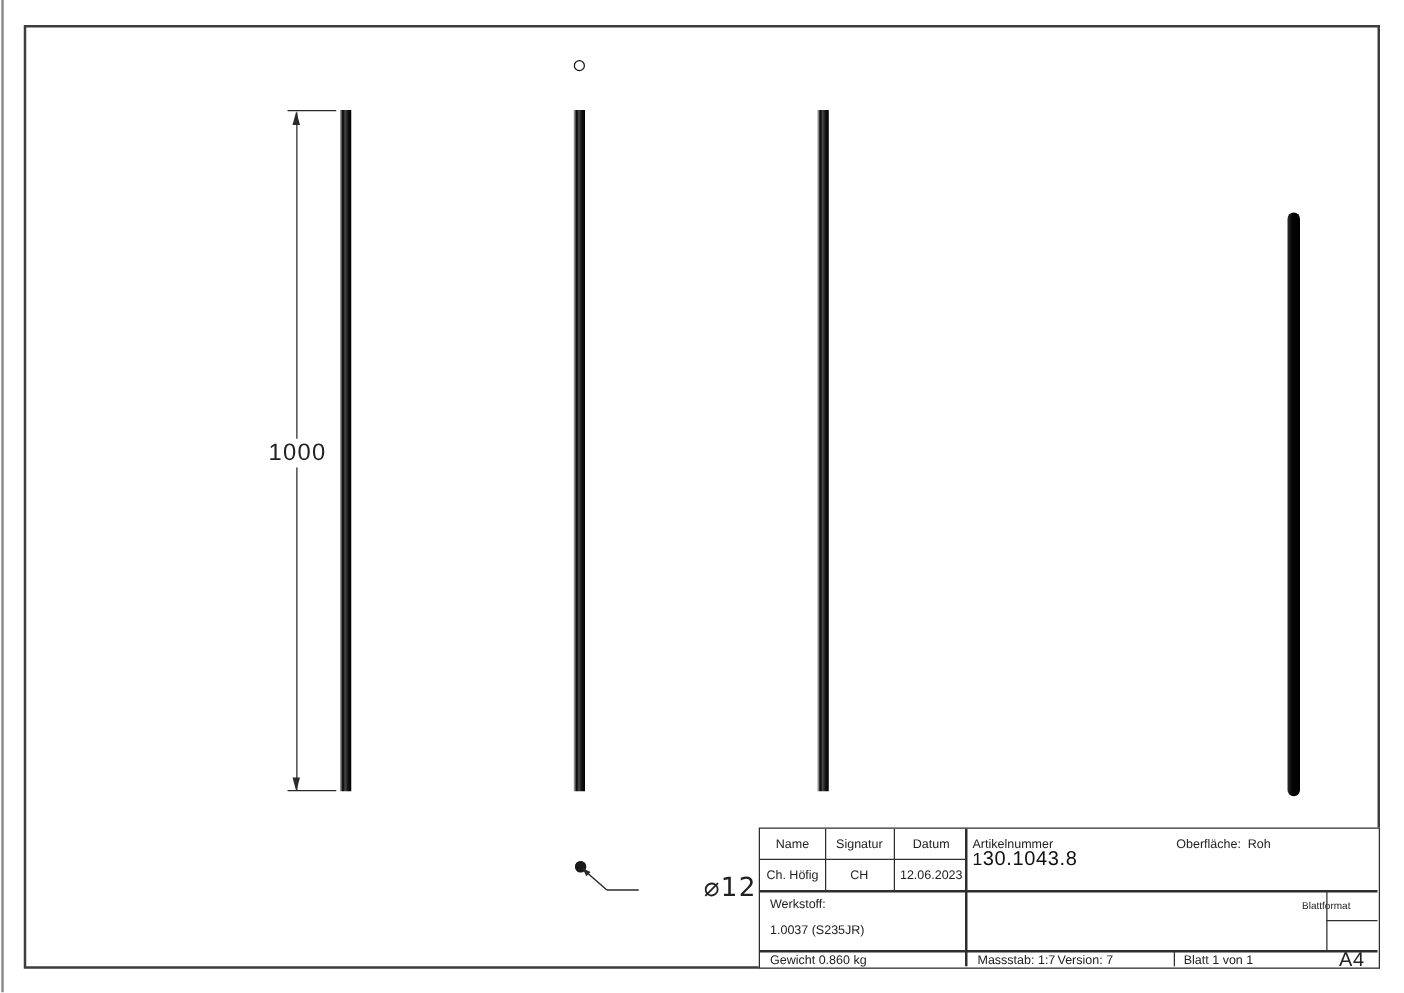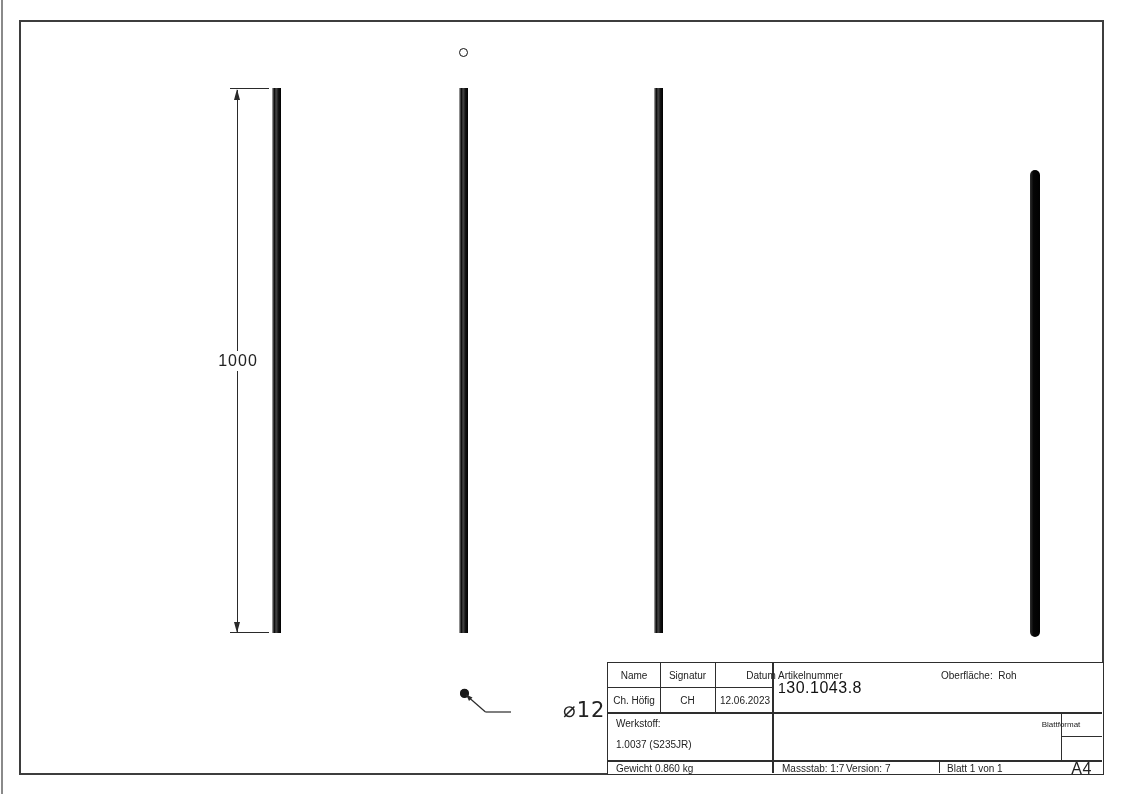--- a/index.html
+++ b/index.html
@@ -26,21 +26,21 @@
        background:linear-gradient(90deg,#2e2e2e 0%,#050505 35%,#000 100%);}
 
   
   .circle-top{width:9px;height:9px;border:1.6px solid #111;border-radius:50%;background:#fff;}
   .dot-bottom{width:8.5px;height:8.5px;border-radius:50%;background:#1d1d1d;}
 
   
   .dline{background:var(--line);}
   .arrow-up{width:0;height:0;border-left:3.2px solid transparent;border-right:3.2px solid transparent;border-bottom:11px solid var(--line);}
   .arrow-down{width:0;height:0;border-left:3.2px solid transparent;border-right:3.2px solid transparent;border-top:11px solid var(--line);}
-  .dim-text{width:50px;text-align:center;font-size:16px;letter-spacing:1px;color:#222;background:#fff;padding:2px 0;line-height:1;}
+  .dim-text{width:50px;text-align:center;font-size:19px;letter-spacing:1px;color:#222;background:#fff;padding:2px 0;line-height:1;}
   .dia-text{font-size:21px;letter-spacing:1px;color:#222;line-height:1;font-family:"DejaVu Sans","Liberation Sans",sans-serif;}
 
   
   .tblock{left:607px;top:662px;width:497px;height:113px;border:1.5px solid #2e2e2e;background:#fff;}
   .tblock .ln{position:absolute;background:#2e2e2e;}
   .cell{position:absolute;font-size:10px;color:#222;line-height:1.15;white-space:nowrap;}
   .cell.center{text-align:center;}
   .art-num{position:absolute;font-size:16px;letter-spacing:.5px;color:#111;line-height:1;}
   .art-num::first-letter{font-size:14px;}
   .a4{font-size:16px;letter-spacing:.5px;margin-top:20px;}
@@ -85,21 +85,21 @@
     <div class="ln" style="left:164px;top:0;width:1.5px;height:110px;"></div>
     <div class="ln" style="left:0;top:24px;width:164px;height:1.2px;"></div>
     <div class="ln" style="left:0;top:49px;width:494px;height:1.5px;"></div>
     <div class="ln" style="left:453px;top:49px;width:1.2px;height:48px;"></div>
     <div class="ln" style="left:453px;top:73px;width:41px;height:1.2px;"></div>
     <div class="ln" style="left:0;top:97px;width:494px;height:1.5px;"></div>
     <div class="ln" style="left:331px;top:97px;width:1.2px;height:13px;"></div>
 
     <div class="cell center" style="left:0;top:7px;width:52px;">Name</div>
     <div class="cell center" style="left:52px;top:7px;width:55px;">Signatur</div>
-    <div class="cell center" style="left:115px;top:7px;width:76px;">Datum</div>
+    <div class="cell center" style="left:99px;top:7px;width:76px;">Datum</div>
 
     <div class="cell center" style="left:0;top:32px;width:52px;">Ch. Höfig</div>
     <div class="cell center" style="left:52px;top:32px;width:55px;">CH</div>
     <div class="cell center" style="left:107px;top:32px;width:60px;">12.06.2023</div>
 
     <div class="cell" style="left:8px;top:55px;">Werkstoff:</div>
     <div class="cell" style="left:8px;top:76px;">1.0037 (S235JR)</div>
 
     <div class="cell" style="left:8px;top:100px;">Gewicht 0.860 kg</div>
 

